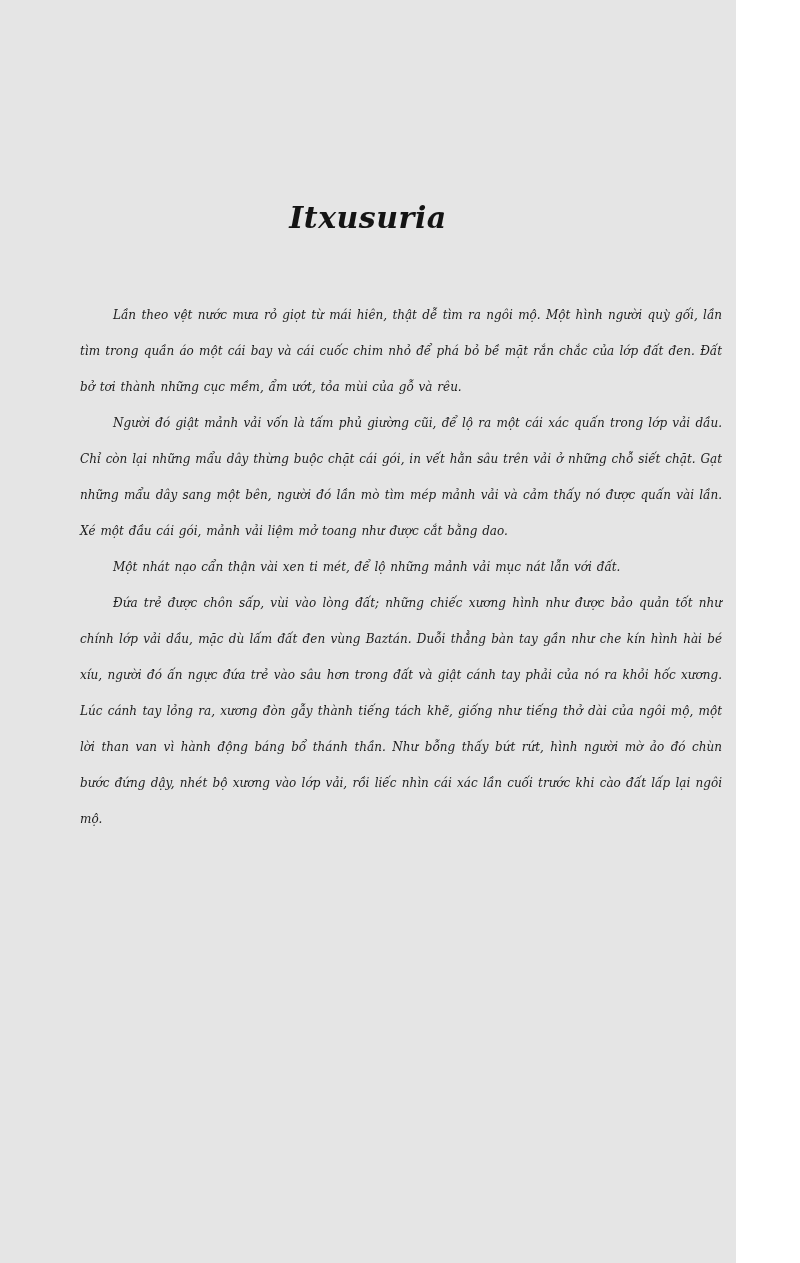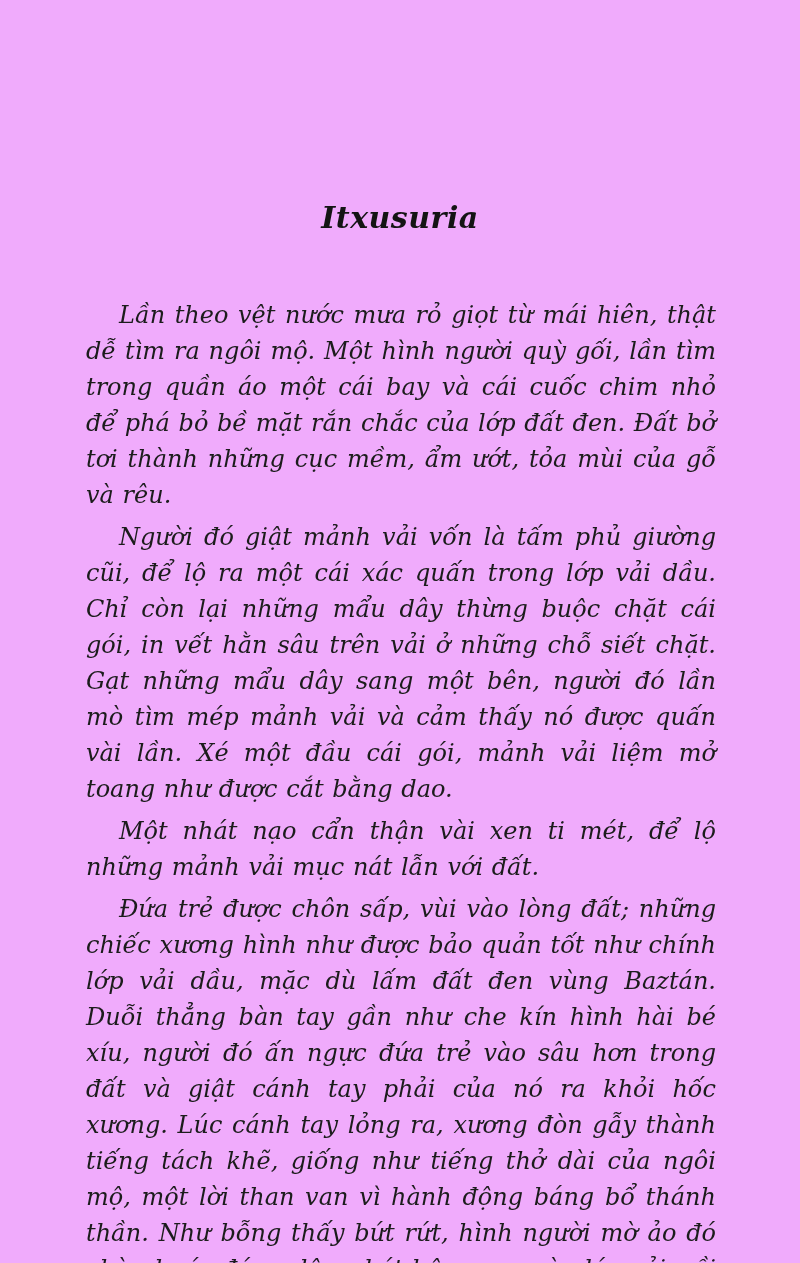--- a/index.html
+++ b/index.html
@@ -2,49 +2,49 @@
 <html><head>
 <meta charset="utf-8">
 <style>
   html, body {
     margin: 0;
     padding: 0;
     background: #ffffff;
   }
   .page {
     position: relative;
-    width: 800px;
+    width: 736px;
     height: 1263px;
-    background: #f0abfc;
+    background: #e5e5e5;
     box-sizing: border-box;
     padding: 200px 80px 0 80px;
     font-family: "DejaVu Serif", "Liberation Serif", serif;
     color: #1c1c1c;
     overflow: hidden;
   }
   .chapter-title {
     font-size: 30px;
     font-weight: bold;
     font-style: italic;
     text-align: center;
     margin: 0 0 62px 0;
     letter-spacing: 0.5px;
     color: #141414;
   }
   .body-text {
     width: 642px;
     margin: 0 auto;
   }
   .para {
-    font-size: 24px;
+    font-size: 12px;
     font-style: italic;
     line-height: 36px;
     text-align: justify;
     text-indent: 33px;
-    margin: 6px;
+    margin: 0;
     word-spacing: 1px;
   }
 </style>
 </head>
 <body>
 
 <div class="page">
   <h1 class="chapter-title">Itxusuria</h1>
   <div class="body-text">
     <p class="para">Lần theo vệt nước mưa rỏ giọt từ mái hiên, thật dễ tìm ra ngôi mộ. Một hình người quỳ gối, lần tìm trong quần áo một cái bay và cái cuốc chim nhỏ để phá bỏ bề mặt rắn chắc của lớp đất đen. Đất bở tơi thành những cục mềm, ẩm ướt, tỏa mùi của gỗ và rêu.</p>

